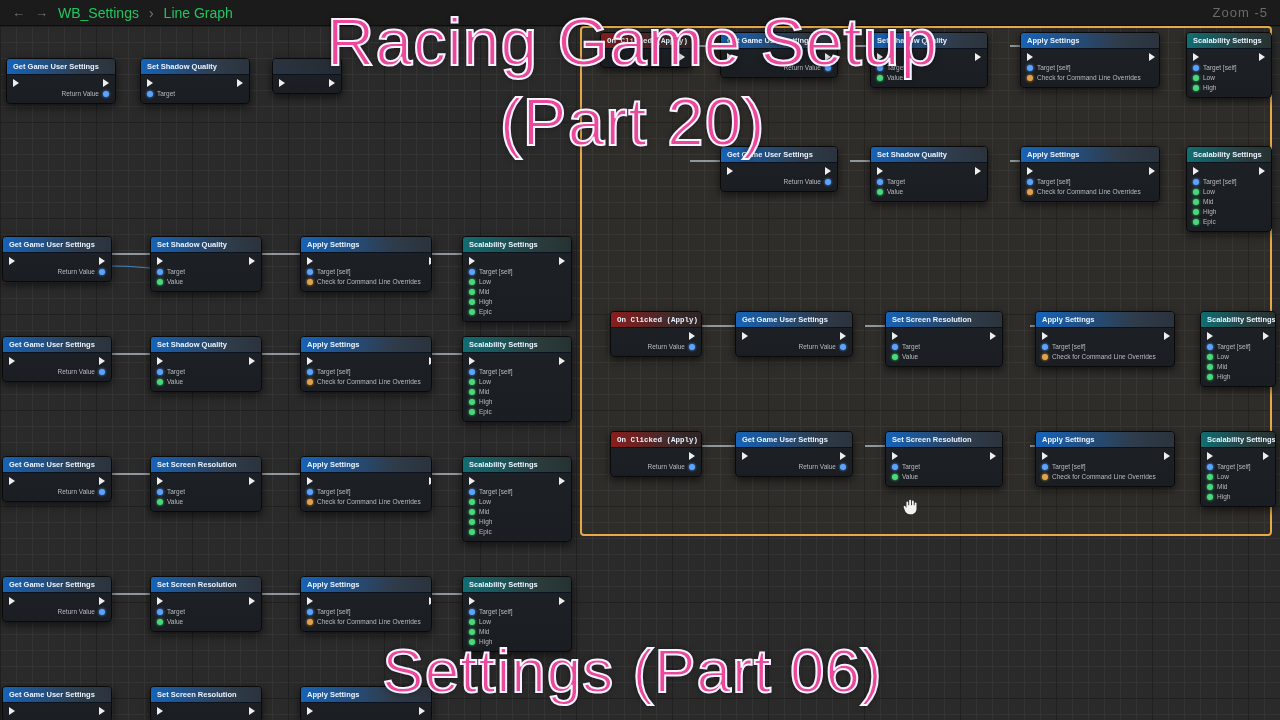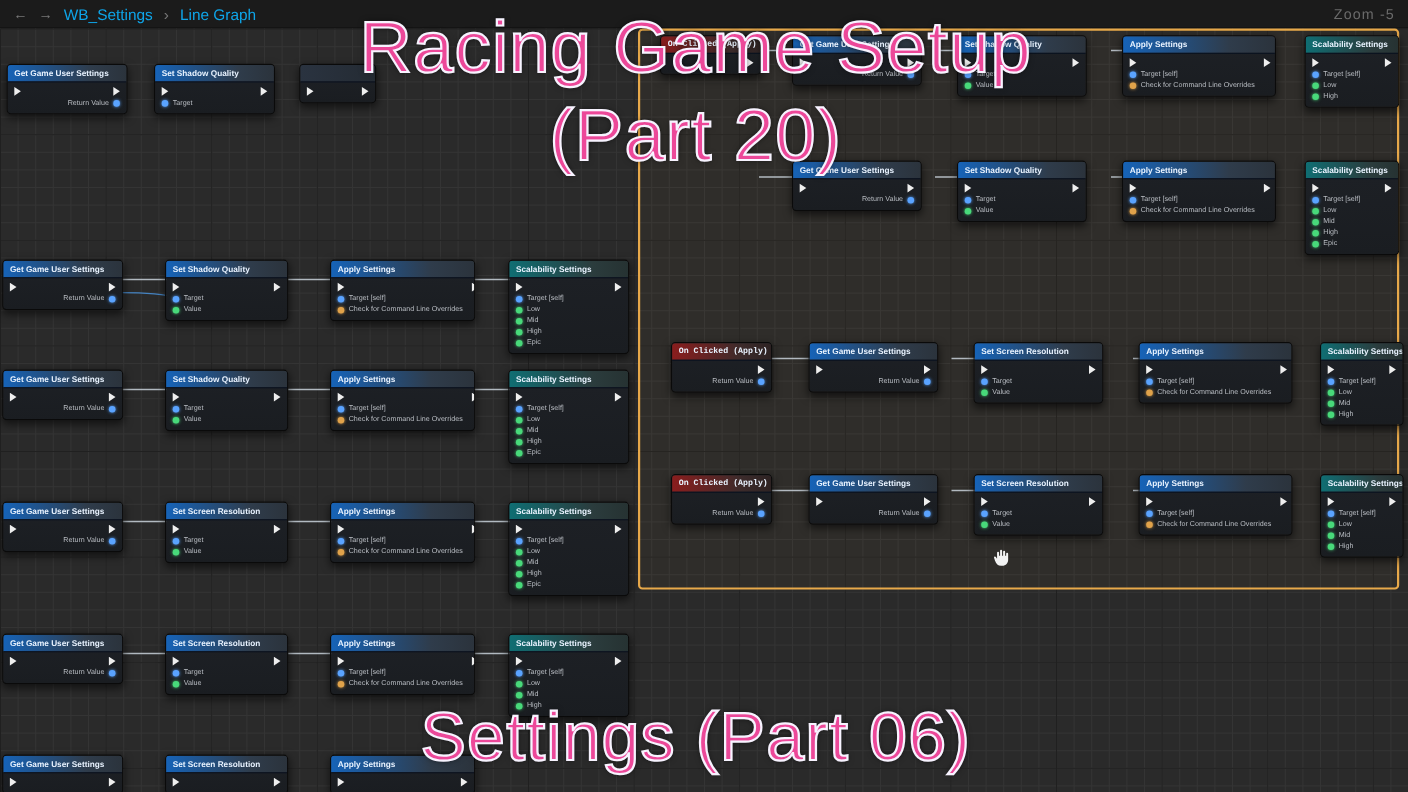--- a/index.html
+++ b/index.html
@@ -20,21 +20,21 @@
     background: #1b1b1b;
     display: flex;
     align-items: center;
     gap: 10px;
     padding: 0 12px;
     font-size: 14px;
     color: #a7a7a7;
     border-bottom: 1px solid #0e0e0e;
   }
   .topbar .nav-ico { font-size: 13px; color: #777; }
-  .topbar .crumb { color: #0ea5e9; }
+  .topbar .crumb { color: #22c55e; }
   .topbar .sep { color: #777; }
   .zoom { margin-left: auto; color: #6a6a6a; font-size: 13px; letter-spacing: 1px; }
 
   
   .canvas {
     position: absolute;
     top: 26px; left: 0; right: 0; bottom: 0;
     background-color: #2a2a2a;
     background-image:
       linear-gradient(#202020 1px, transparent 1px),

